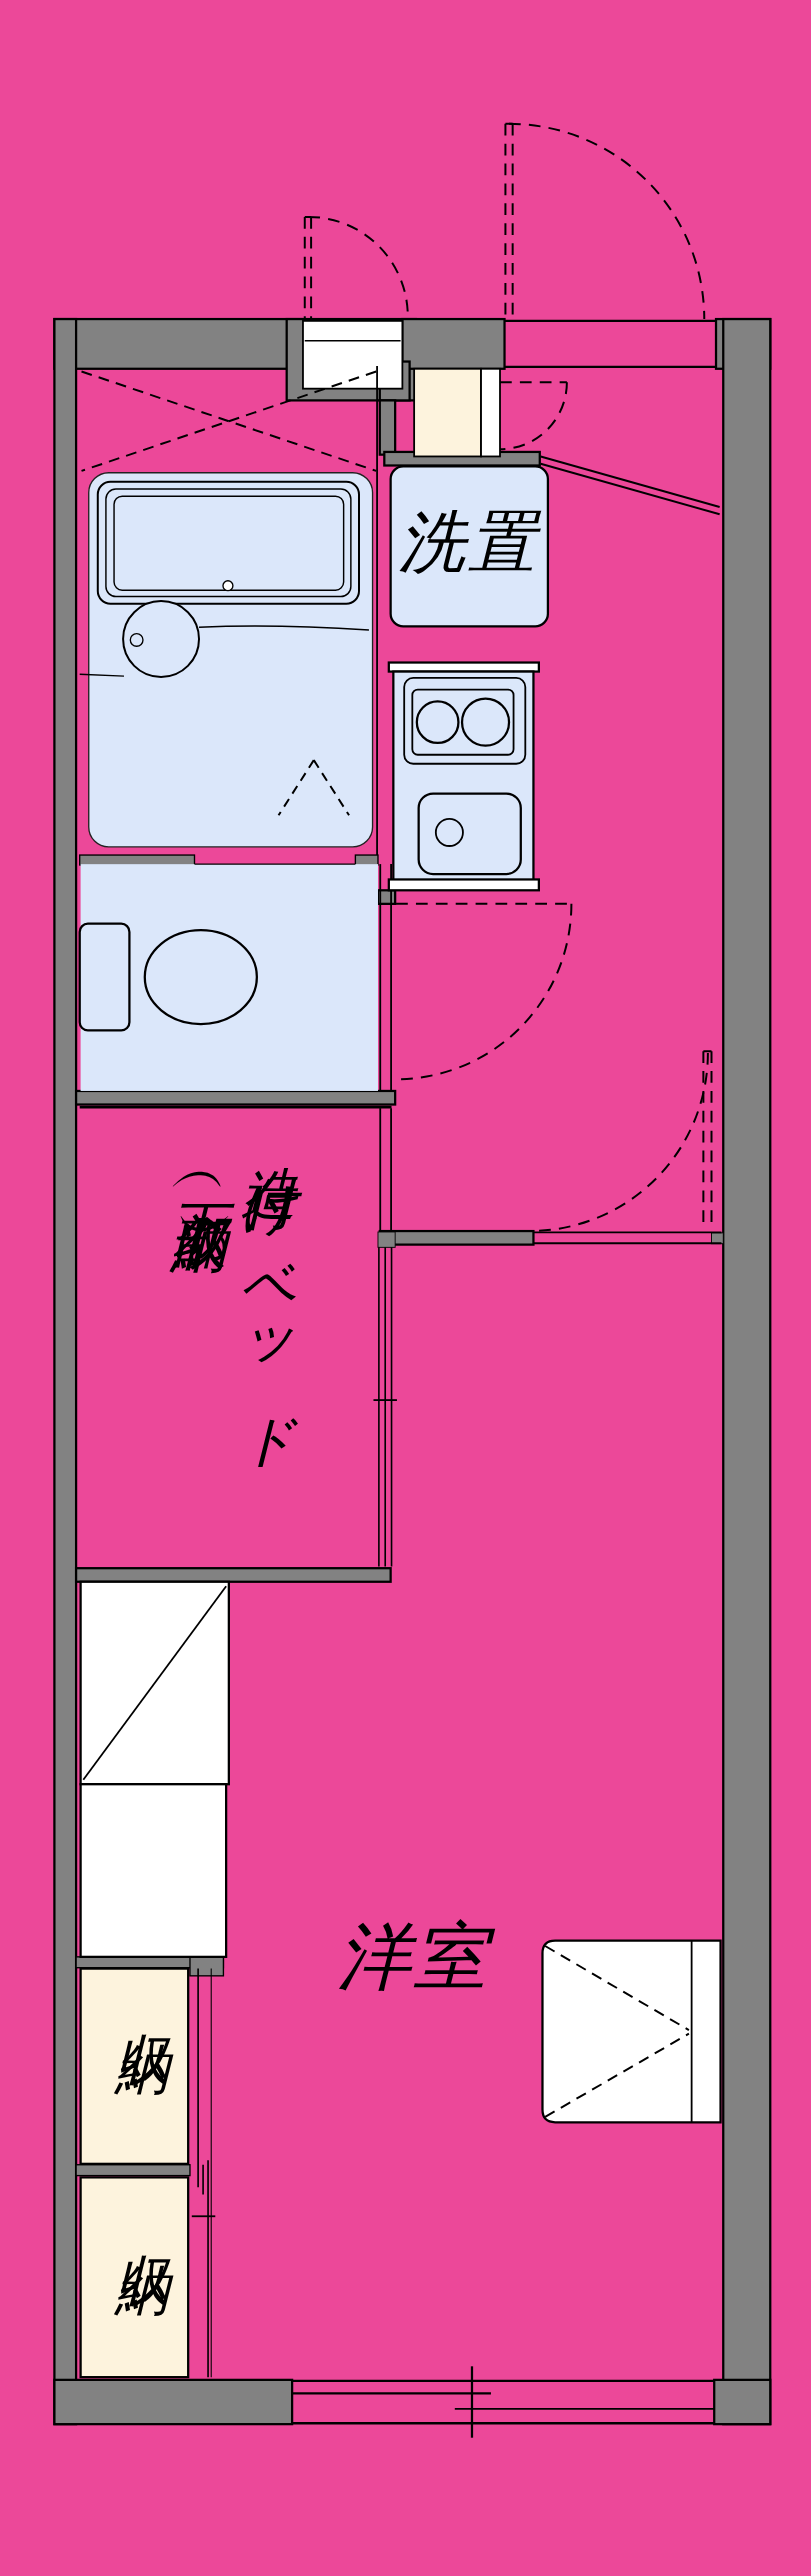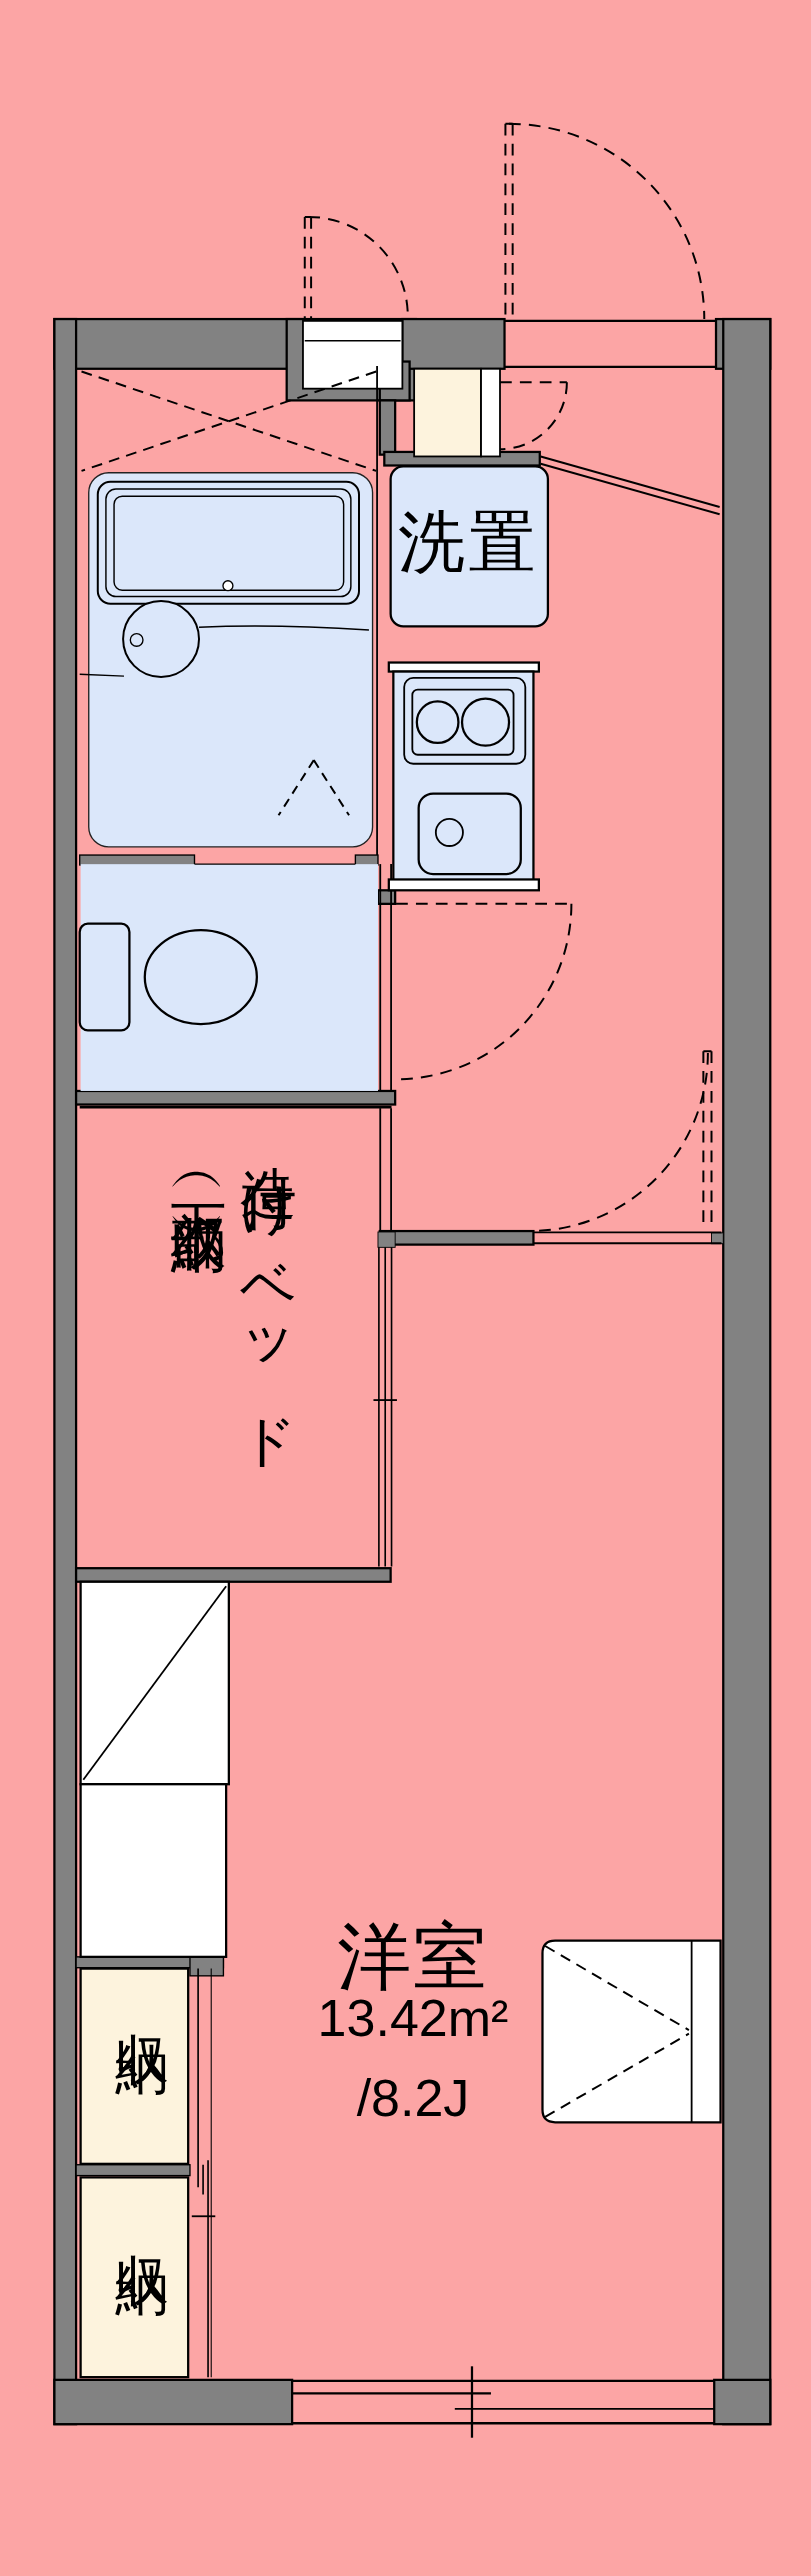--- a/index.html
+++ b/index.html
@@ -1,19 +1,20 @@
 <!DOCTYPE html>
 <html style="font-size:14.5px"><head>
 <meta charset="utf-8">
 <style>
   html,body { margin:0; padding:0; background:#ffffff; }
   #plan {
     position:relative; width:812px; height:2576px;
-    background:#fca5a5; overflow:hidden;
+    background:#ec4899; overflow:hidden;
     font-family:"Liberation Sans","DejaVu Sans",sans-serif;
+    font-style:italic;
   }
   #plan-svg { position:absolute; left:0; top:0; }
   .label { position:absolute; color:#000; font-family:"Liberation Sans","DejaVu Sans",sans-serif; white-space:nowrap; }
   .vtext { writing-mode:vertical-rl; text-orientation:mixed; }
   #washer-label { left:390px; top:497px; width:157px; text-align:center; font-size:67px; letter-spacing:3.6px; }
   #bed-label-main { left:231px; top:1121px; font-size:56px; letter-spacing:12.7px; }
   #bed-label-sub  { left:161px; top:1155px; font-size:56px; letter-spacing:5.4px; }
   #storage1-label { left:106px; top:1990px; font-size:54px; letter-spacing:11px; }
   #storage2-label { left:106px; top:2211px; font-size:54px; letter-spacing:11px; }
   #room-name { left:282px; top:1880px; width:262px; text-align:center; font-size:74px; letter-spacing:1.8px;margin-top:28px; }
@@ -179,18 +180,16 @@
     <path d="M632,1000 A194,194 0 0 1 438,1194"></path>
     <path d="M778,1163 V1360 M787,1163 V1360 M778,1163 H787"></path>
     <path d="M783,1165 A197,197 0 0 1 586,1362"></path>
   </g>
 </svg>
 
   <div class="label" id="washer-label">洗置</div>
   <div class="label vtext" id="bed-label-main">造付けベッド</div>
   <div class="label vtext" id="bed-label-sub">（下部収納）</div>
   <div class="label" id="room-name">洋室</div>
-  <div class="label" id="room-area">13.42m²</div>
-  <div class="label" id="room-jo">/8.2J</div>
   <div class="label vtext" id="storage1-label">収納</div>
   <div class="label vtext" id="storage2-label">収納</div>
 </div>
 
 
 </body></html>

